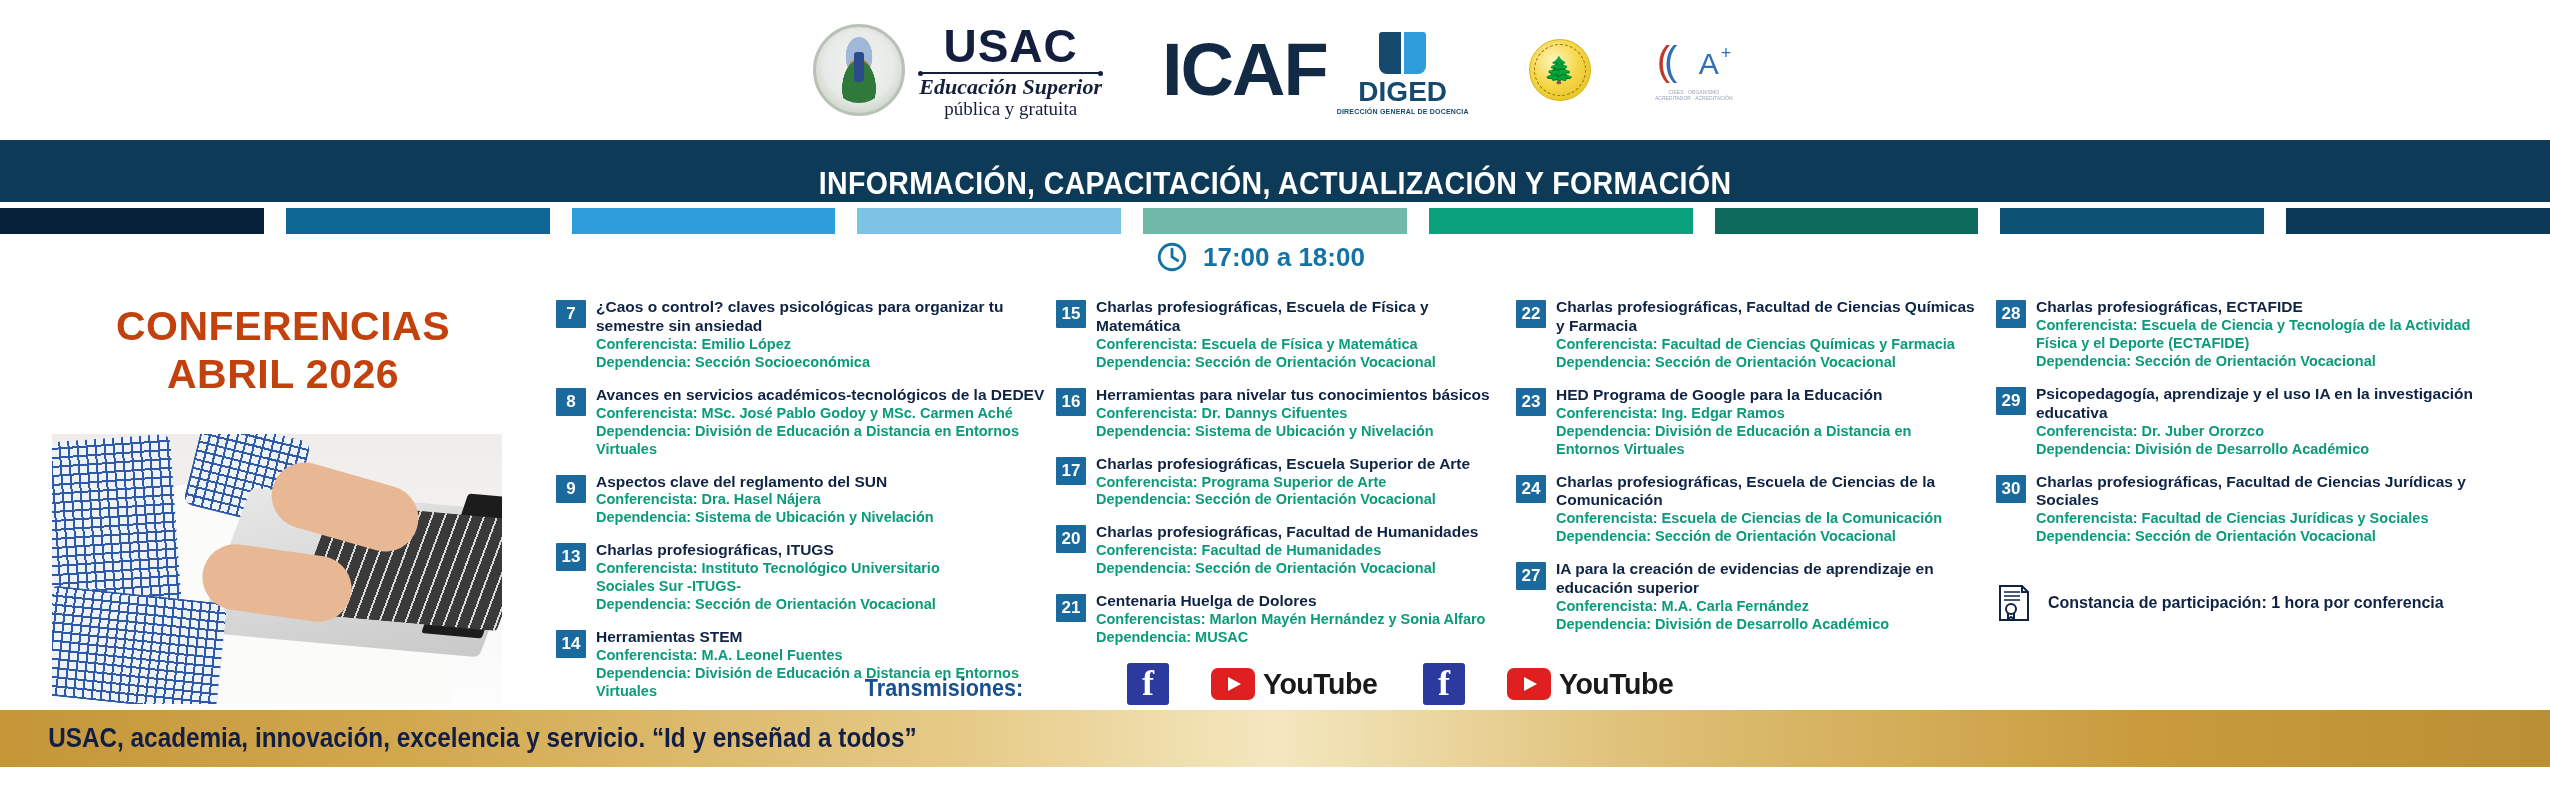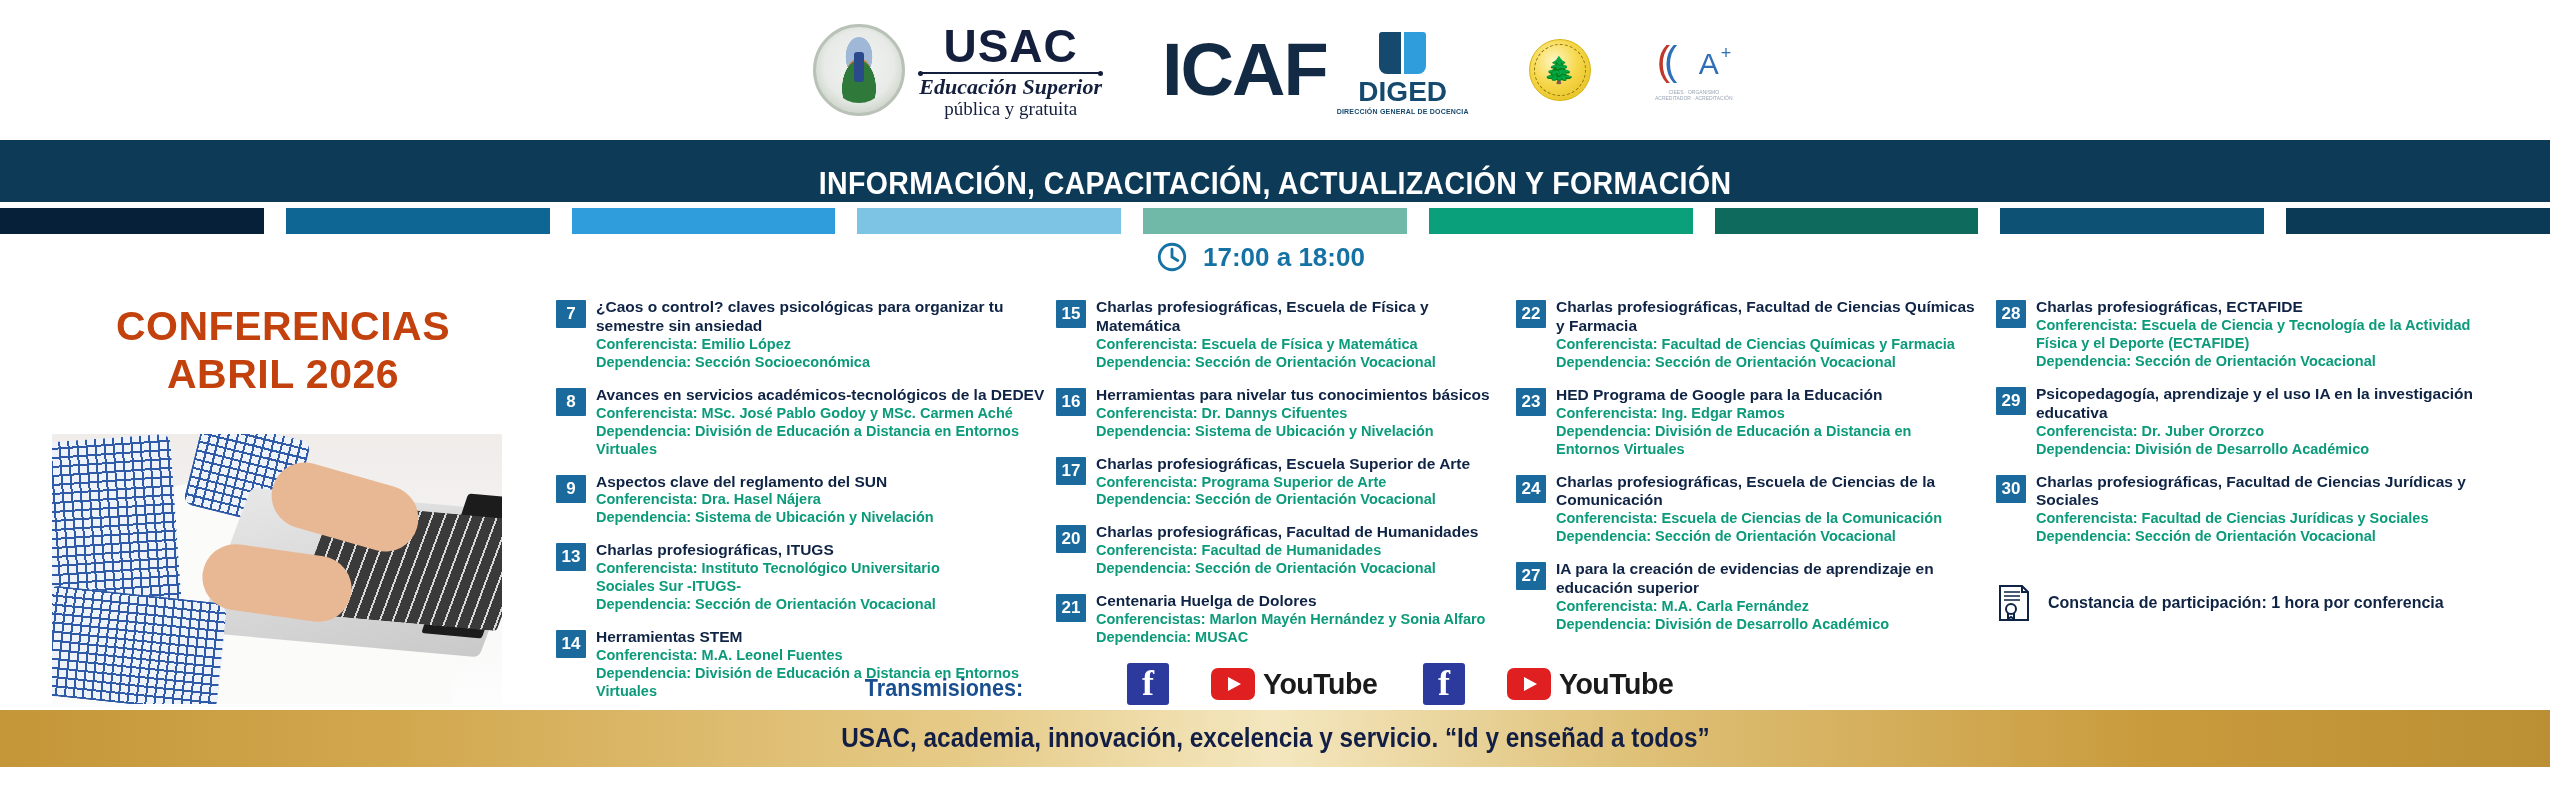--- a/index.html
+++ b/index.html
@@ -186,21 +186,21 @@
   }
   .yt-word { font-size:30px; font-weight:800; color:#1a1a1a; letter-spacing:-.5px; transform:scaleX(.95); }
 
   
   .bottom-navy { position:absolute; left:0; top:726px; width:2550px; height:12px;
     background:linear-gradient(90deg,#101a3a 0%,#2a3a72 50%,#101a3a 100%); }
   .bottom-gold {
     position:absolute; left:0; top:710px; width:2550px; height:57px;
     background:linear-gradient(90deg,#c79a3e 0%,#d3ab52 18%,#e8cf8f 40%,#f3e5bb 50%,#e2c madre 0%,#dcc076 62%,#c89a3c 82%,#b98d33 100%);
     background:linear-gradient(90deg,#c49638 0%,#d2a84f 16%,#e6cb88 38%,#f4e7bf 50%,#dfc178 64%,#c99b3d 84%,#bb8f34 100%);
-    display:flex; align-items:center; justify-content:center;
+    display:flex; align-items:center; justify-content:flex-start;
   }
   .bottom-gold .slogan {
     color:#131e45; font-size:27px; font-weight:800; transform:scaleX(.9);
     font-family:"Liberation Sans", sans-serif;
   }
 </style>
 </head>
 <body>
 
 <div class="page">

